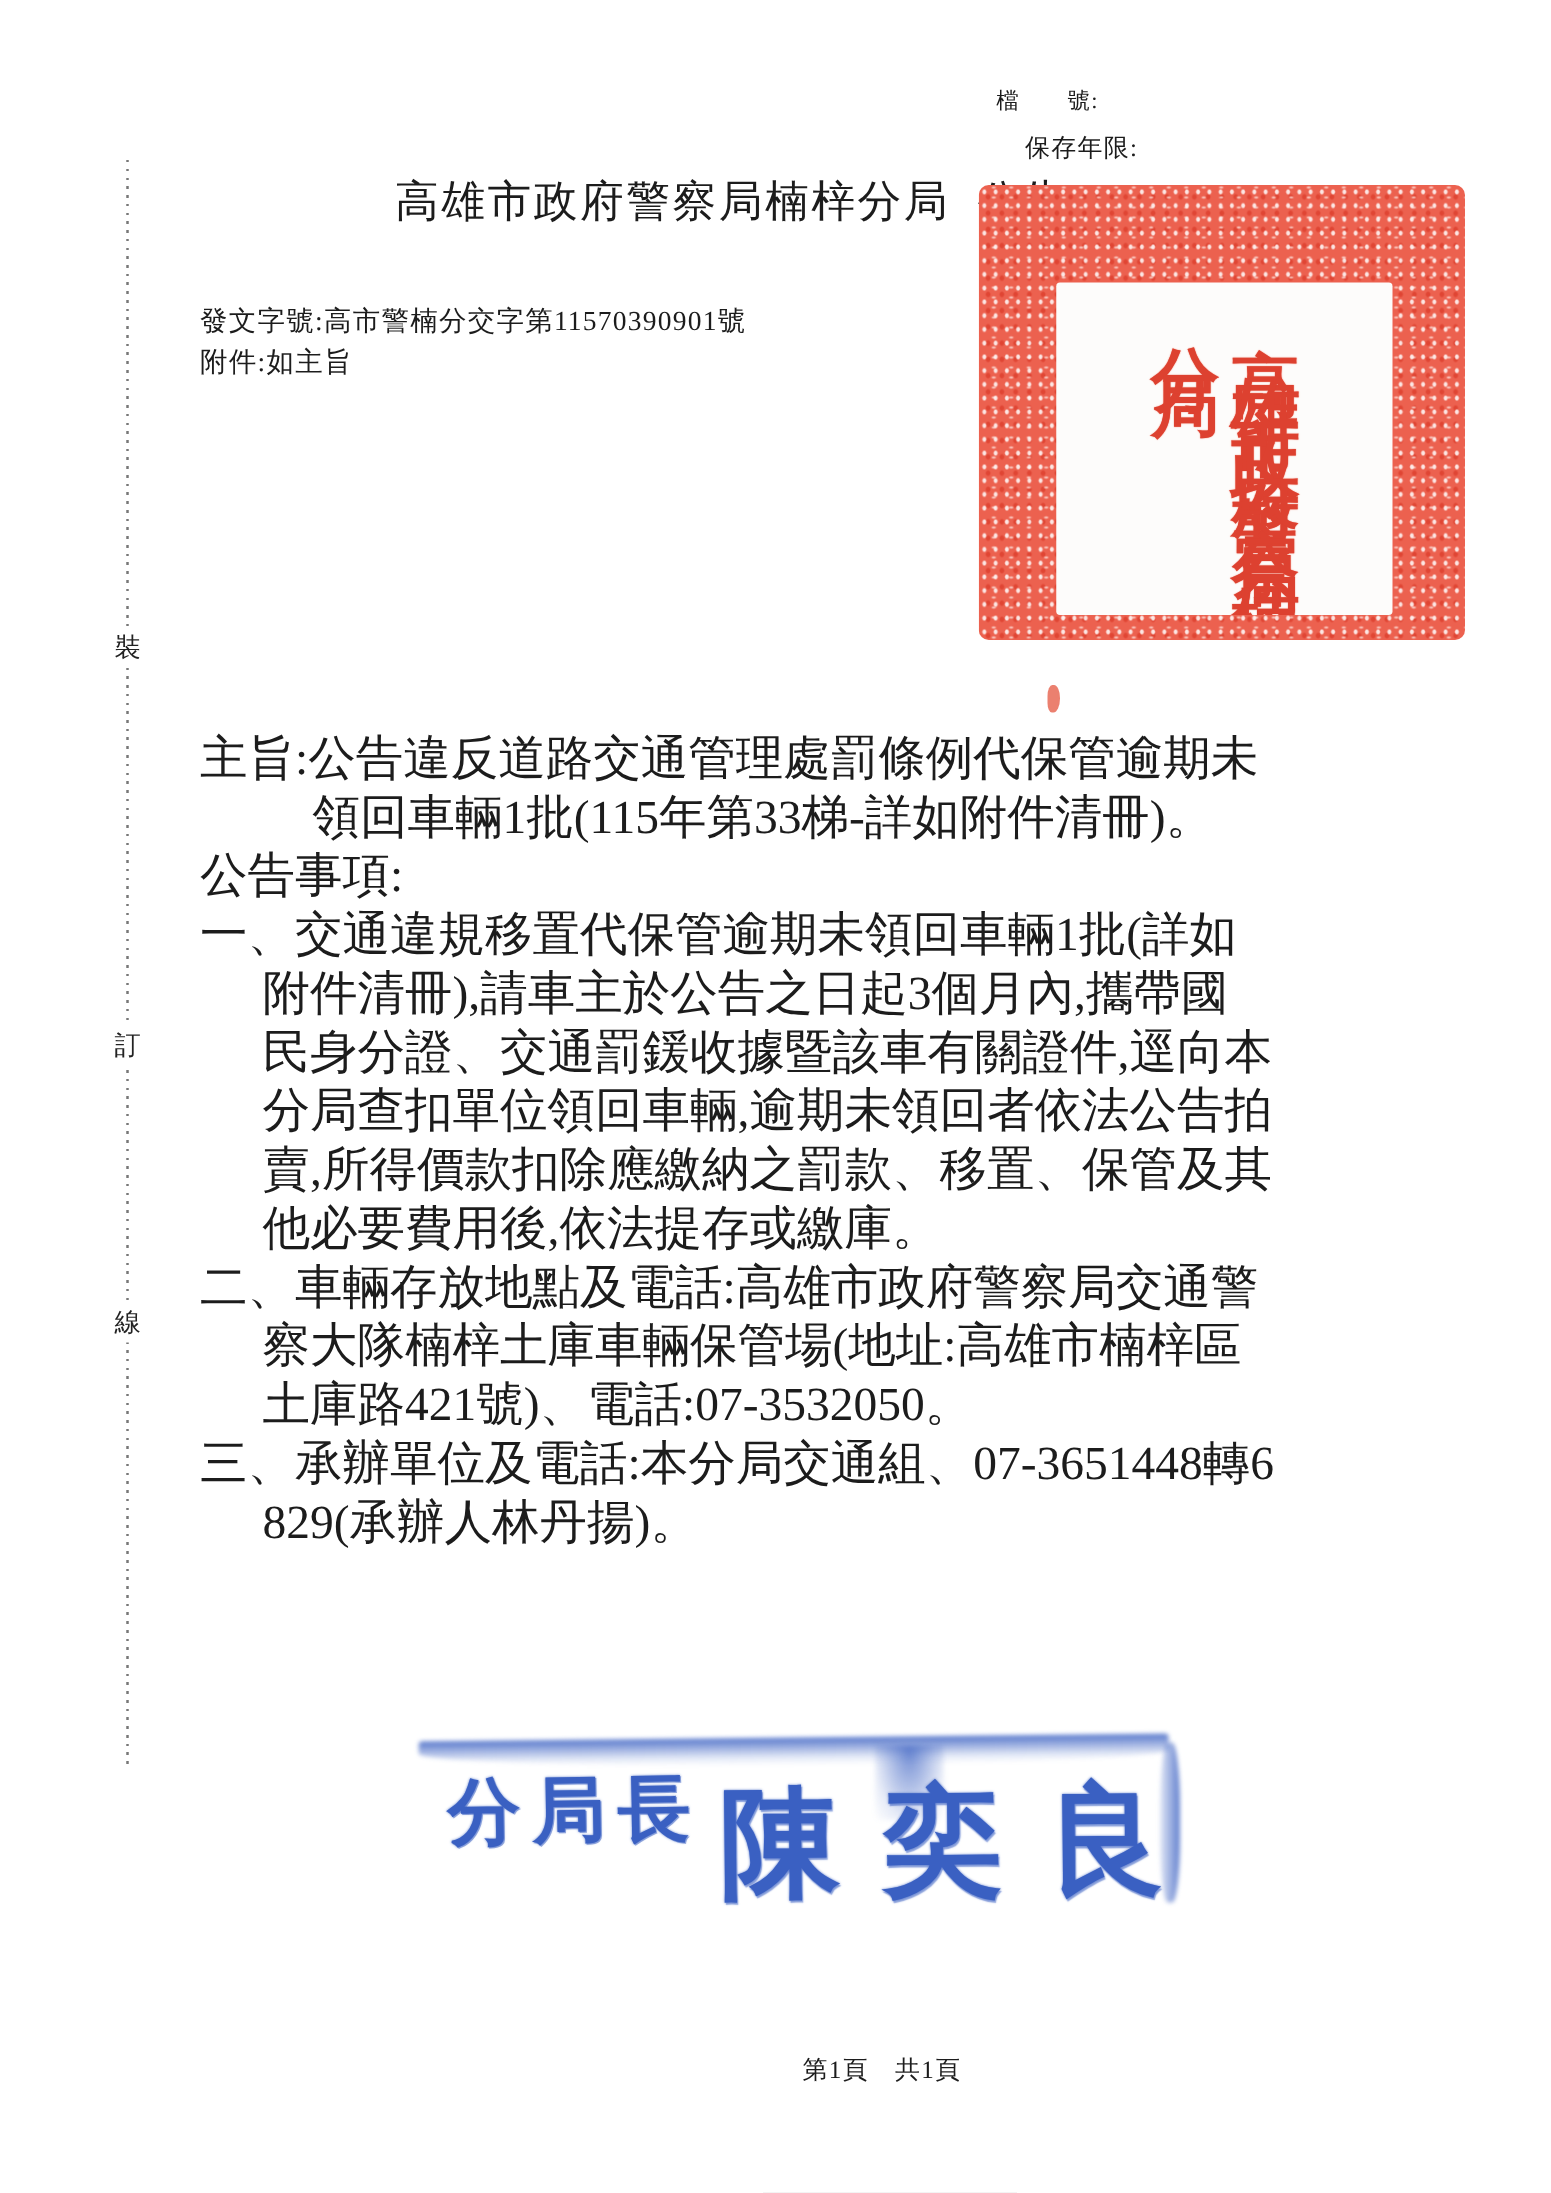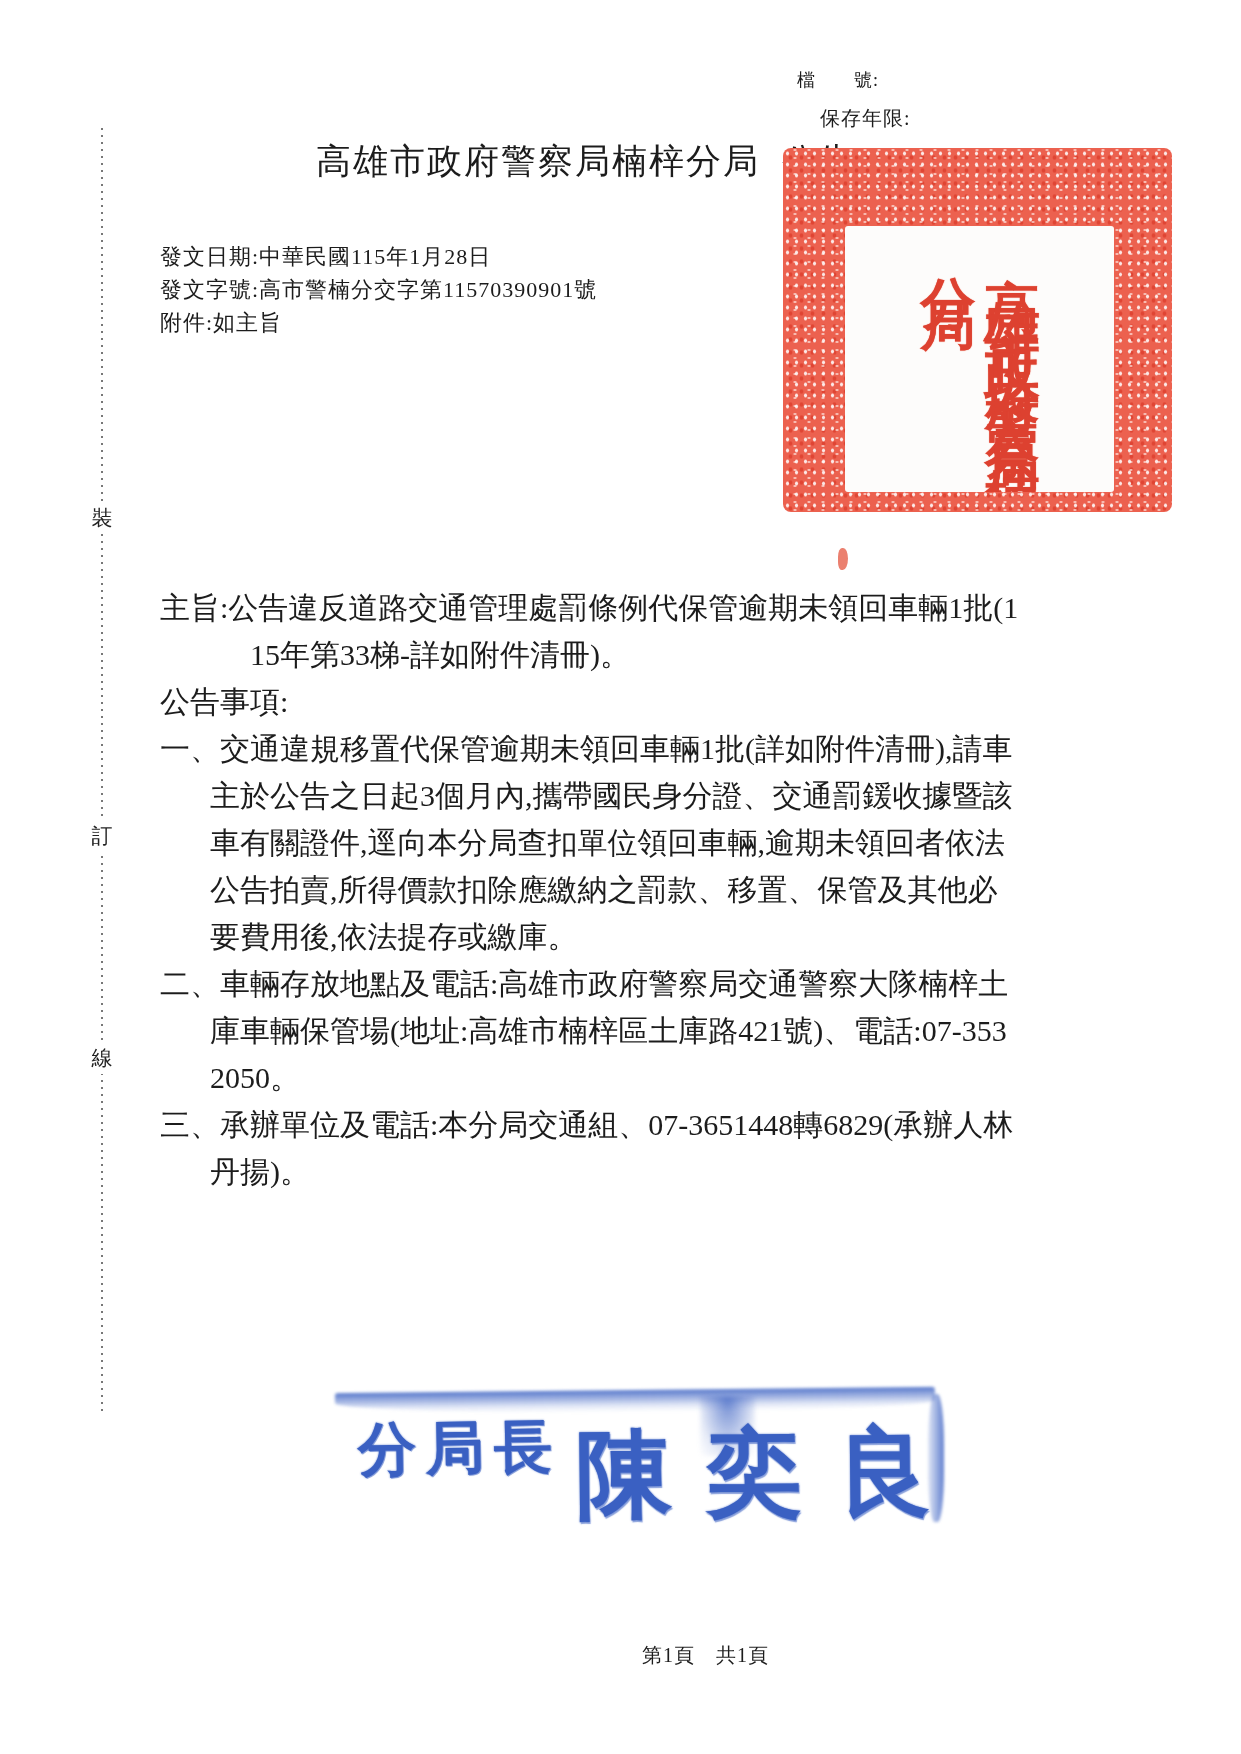--- a/index.html
+++ b/index.html
@@ -61,21 +61,21 @@
     font-weight:bold;color:#dd4130;
     text-shadow:0 0 1px #e85a45;
   }
   .seal-drip{
     position:absolute;left:838px;top:548px;width:10px;height:22px;
     background:#e86a57;border-radius:45% 55% 60% 40%;opacity:.85;filter:blur(.4px);
   }
   
   .doc-body{
     position:absolute;left:160px;top:584px;width:860px;
-    font-size:30px;line-height:47px;
+    font-size:38px;line-height:47px;
     word-break:break-all;
   }
   .doc-body p{margin:0;}
   .hang{padding-left:90px;text-indent:-90px;}
   .item{margin-left:25px;padding-left:50px;text-indent:-50px;}
   
   .sig-stamp{
     position:absolute;left:330px;top:1388px;width:620px;height:145px;
     color:#3a60c2;
     white-space:nowrap;
@@ -123,21 +123,20 @@
   <div class="margin-char m3">線</div>
 
   <div class="file-no">檔　　號:</div>
   <div class="retention">保存年限:</div>
 
   <div class="doc-title">
     <span>高雄市政府警察局楠梓分局</span><span class="doc-type">公告</span>
   </div>
 
   <div class="meta">
-    <div>發文日期:中華民國115年1月28日</div>
     <div>發文字號:高市警楠分交字第11570390901號</div>
     <div>附件:如主旨</div>
   </div>
 
   <div class="seal">
     <div class="seal-inner">
       <div class="seal-text">高雄市政府警察局楠梓分局</div>
     </div>
   </div>
   <div class="seal-drip"></div>

